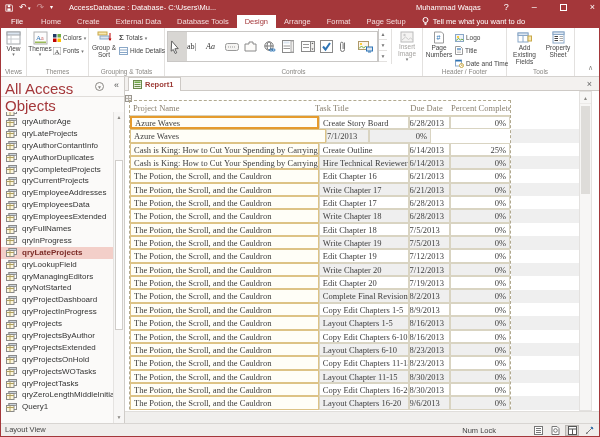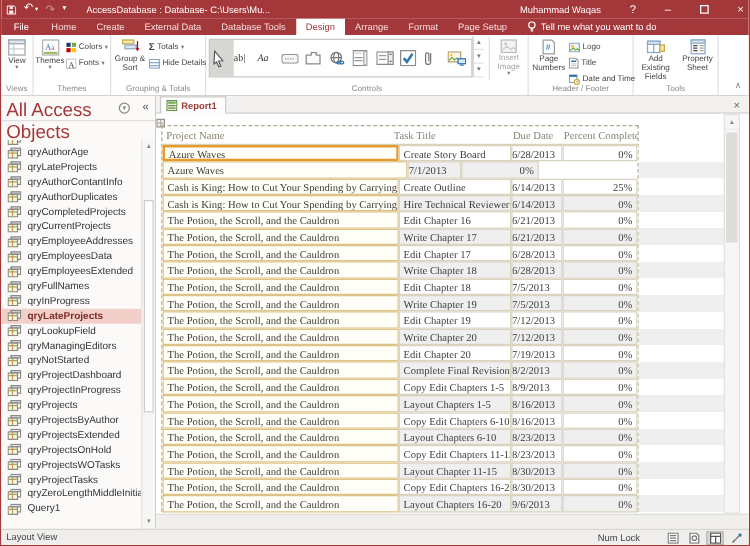--- a/index.html
+++ b/index.html
@@ -88,21 +88,21 @@
 .r-cell.active{border:2px solid #e59b2e;line-height:10px}
 .vscroll{position:absolute;right:7px;top:0;bottom:0;width:13px;background:#f7f6f5;border:1px solid #e3e1df}
 .vscroll .arr{position:absolute;top:0;left:0;right:0;height:12px;text-align:center;font-size:5px;color:#8a8884;line-height:12px;border-bottom:1px solid #eceae8}
 .vscroll .thumb{position:absolute;left:1px;right:1px;top:14px;height:88px;background:#dedcd9}
 .hband{position:absolute;left:0;right:0;bottom:0;height:12px;background:#f0efed;border-top:1px solid #e0dedb}
 
 
 .statusbar{position:absolute;left:0;right:0;bottom:0;height:13px;background:#f0eeec;border-top:1px solid #d8d5d2;font-size:7.5px;color:#444}
 .status-left{position:absolute;left:4px;top:0;line-height:12px}
 .status-right{position:absolute;right:3px;top:0;height:12px;display:flex;align-items:center;gap:3px}
-.numlock{margin-right:16px}
+.numlock{margin-right:32px}
 .sicon{width:14px;height:11px;display:flex;align-items:center;justify-content:center;border:1px solid transparent}
 .sicon.active{background:#dbd8d5;border-color:#b8b5b1}
 svg{display:block}
 </style>
 </head>
 <body>
 
 <div class="window">
 
   <div class="titlebar">

